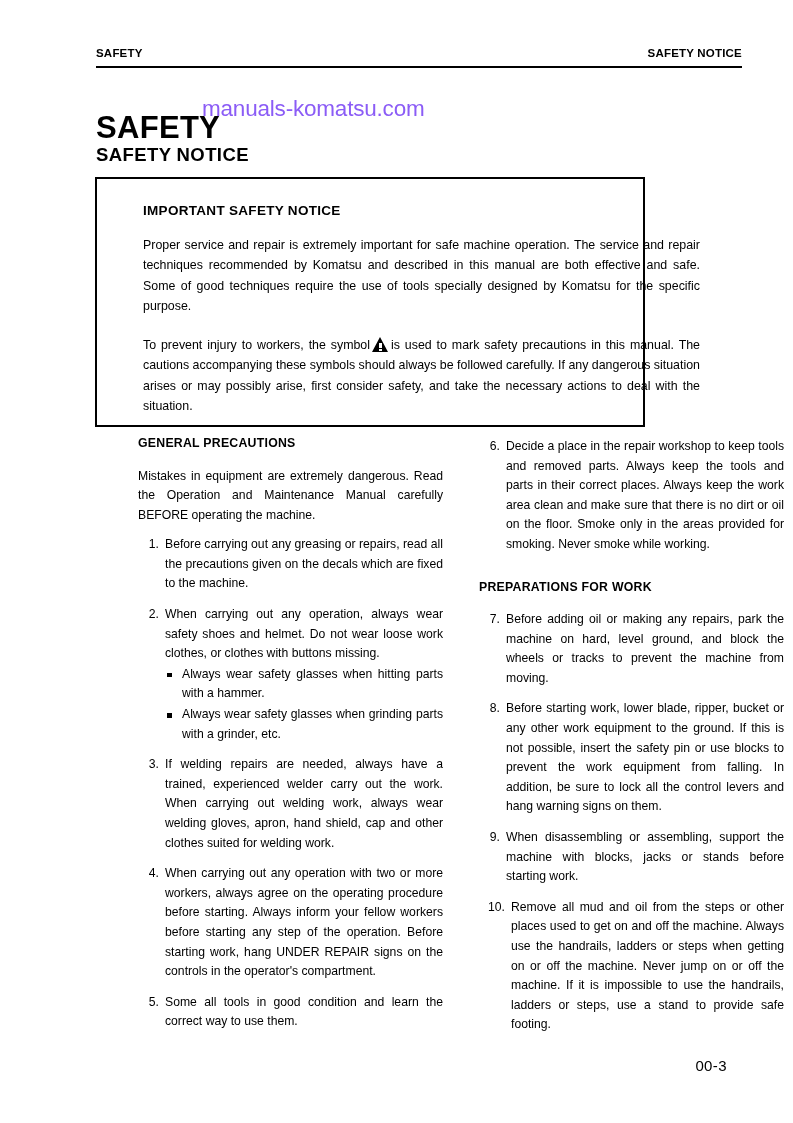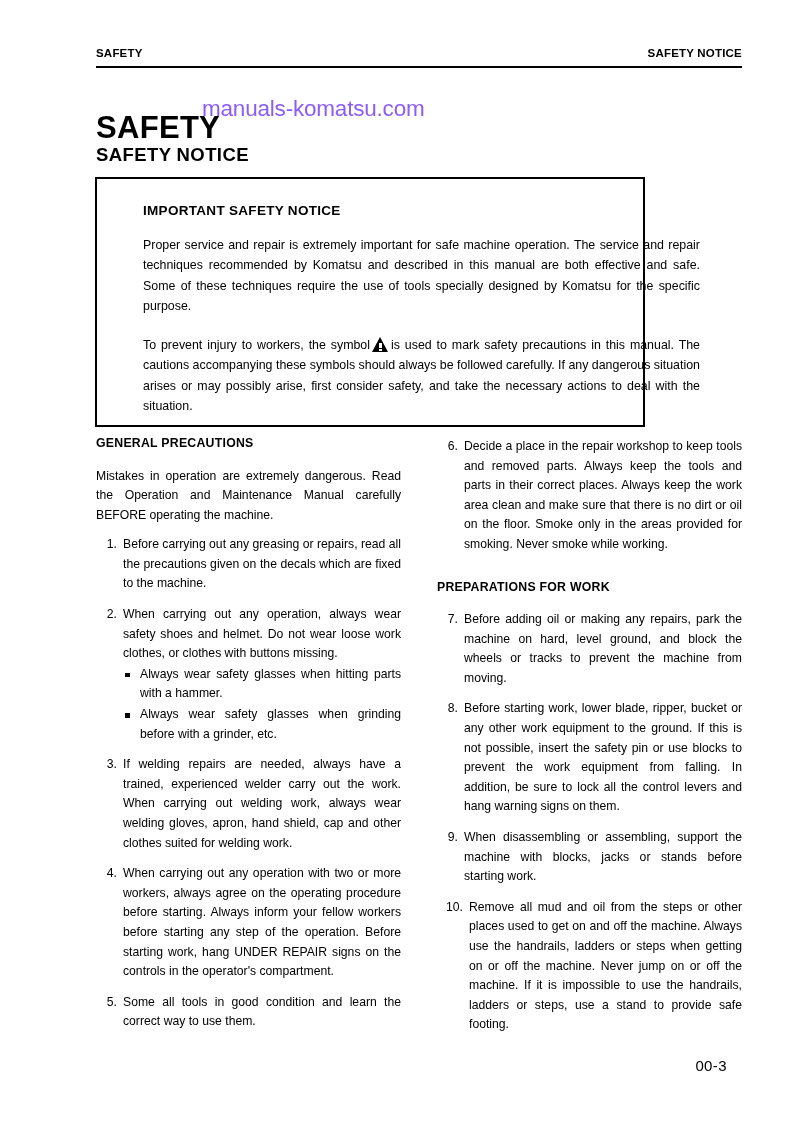--- a/index.html
+++ b/index.html
@@ -147,20 +147,21 @@
     position: absolute;
     left: 96px;
     top: 437px;
     width: 646px;
     height: 600px;
   }
   .col {
     position: absolute;
     top: 0;
     width: 305px;
+    margin-left: 42px;
   }
   .col-left  { left: 0; }
   .col-right { left: 341px; }
 
   .col-heading {
     font-size: 12.3px;
     font-weight: bold;
     letter-spacing: 0.25px;
     margin: 0 0 16px 0;
     line-height: 1.1;
@@ -244,47 +245,47 @@
   <div class="header-rule"></div>
 
   <div class="watermark">manuals-komatsu.com</div>
 
   <div class="chapter-title">SAFETY</div>
   <div class="section-title">SAFETY NOTICE</div>
 
   <div class="notice-box">
     <div class="notice-title">IMPORTANT SAFETY NOTICE</div>
     <div class="notice-body">
-      <p class="notice-para">Proper service and repair is extremely important for safe machine operation. The service and repair techniques recommended by Komatsu and described in this manual are both effective and safe. Some of these techniques require the use of tools specially designed by Komatsu for the specific purpose.</p>
+      <p class="notice-para">Proper service and repair is extremely important for safe machine operation. The service and repair techniques recommended by Komatsu and described in this manual are both effective and safe. Some of good techniques require the use of tools specially designed by Komatsu for the specific purpose.</p>
       <p class="notice-para"><span>To prevent injury to workers, the symbol</span><span class="warn-tri"><span class="tri"></span><span class="bar"></span><span class="dot"></span></span><span>is used to mark safety precautions in this manual. The cautions accompanying these symbols should always be followed carefully. If any dangerous situation arises or may possibly arise, first consider safety, and take the necessary actions to deal with the situation.</span></p>
     </div>
   </div>
 
   <div class="columns">
 
     <div class="col col-left">
       <h2 class="col-heading">GENERAL PRECAUTIONS</h2>
-      <p class="intro-para">Mistakes in operation are extremely dangerous. Read the Operation and Maintenance Manual carefully BEFORE operating the machine.</p>
+      <p class="intro-para">Mistakes in equipment are extremely dangerous. Read the Operation and Maintenance Manual carefully BEFORE operating the machine.</p>
 
       <ol class="num-list">
         <li>
           <span class="num">1.</span>
           <span>Before carrying out any greasing or repairs, read all the precautions given on the decals which are fixed to the machine.</span>
         </li>
         <li>
           <span class="num">2.</span>
           <span>When carrying out any operation, always wear safety shoes and helmet. Do not wear loose work clothes, or clothes with buttons missing.</span>
           <ul class="sub-list">
             <li>
               <span class="sq"></span>
               <span>Always wear safety glasses when hitting parts with a hammer.</span>
             </li>
             <li>
               <span class="sq"></span>
-              <span>Always wear safety glasses when grinding before with a grinder, etc.</span>
+              <span>Always wear safety glasses when grinding parts with a grinder, etc.</span>
             </li>
           </ul>
         </li>
         <li>
           <span class="num">3.</span>
           <span>If welding repairs are needed, always have a trained, experienced welder carry out the work. When carrying out welding work, always wear welding gloves, apron, hand shield, cap and other clothes suited for welding work.</span>
         </li>
         <li>
           <span class="num">4.</span>
           <span>When carrying out any operation with two or more workers, always agree on the operating procedure before starting. Always inform your fellow workers before starting any step of the operation. Before starting work, hang UNDER REPAIR signs on the controls in the operator's compartment.</span>

